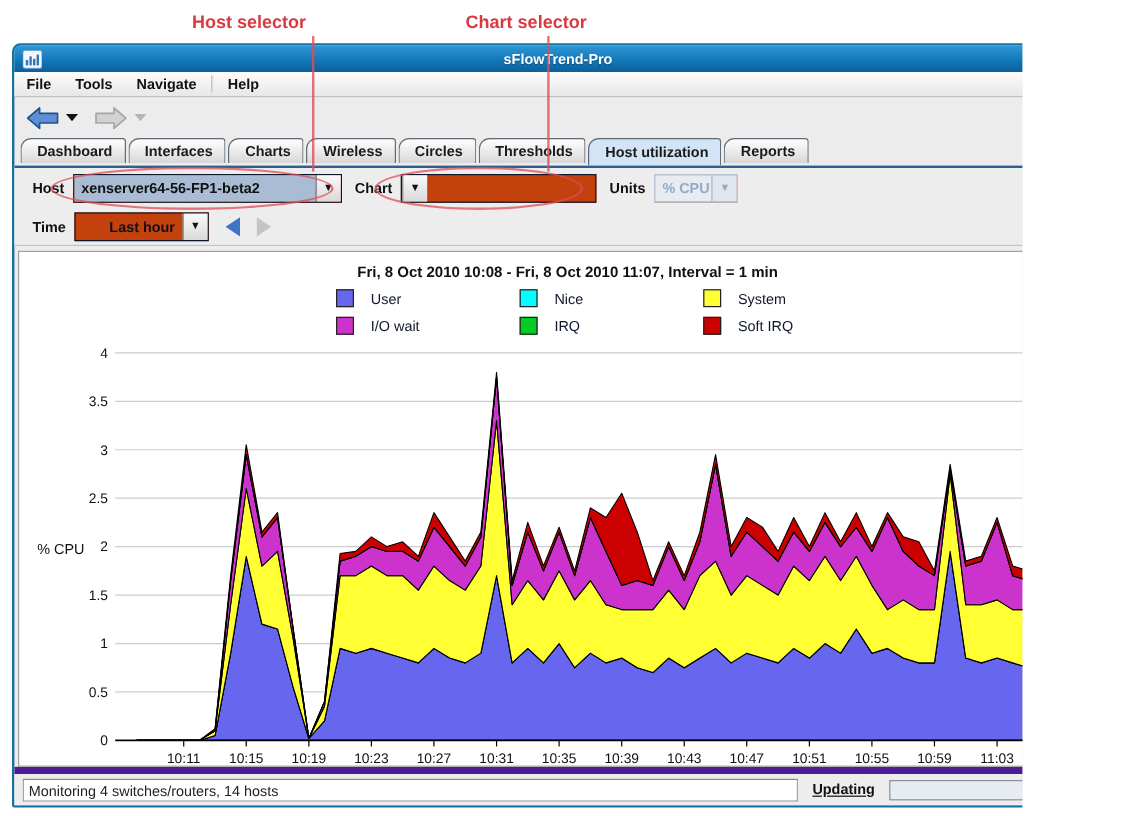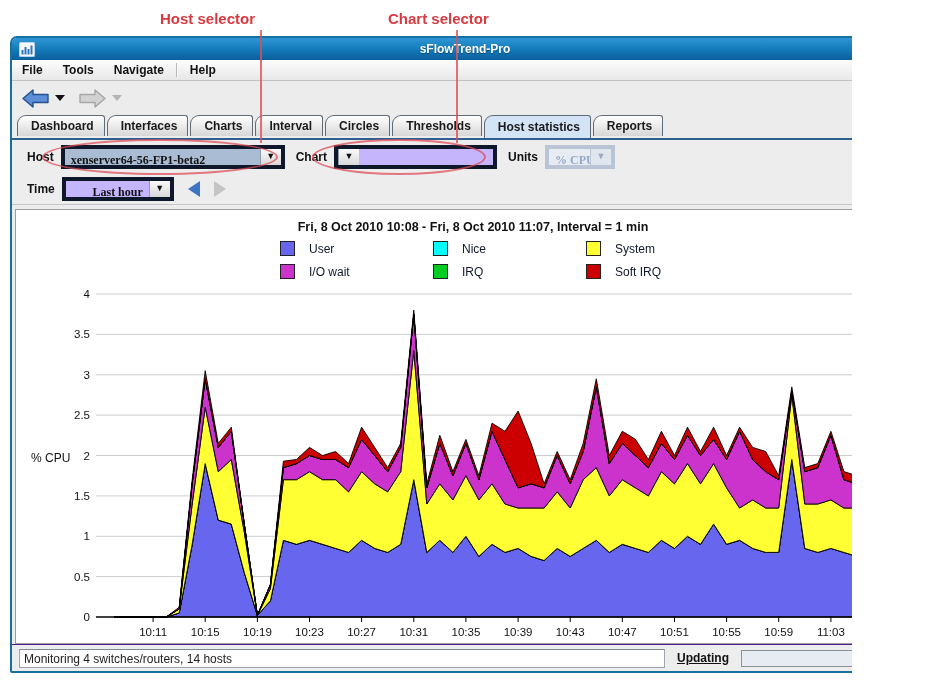--- a/index.html
+++ b/index.html
@@ -34,21 +34,21 @@
   .tabrow{height:23px;display:flex;align-items:flex-start;padding-left:5px;gap:2px;flex:0 0 auto;}
   .tab{height:20px;line-height:20px;padding:0 10px 0 13px;border:1px solid #5F6B77;border-bottom:none;
        border-radius:9px 3px 0 0;background:linear-gradient(#FFFFFF,#D7D7D7);
        font-weight:bold;font-size:12px;color:#1A1A1A;white-space:nowrap;}
   .tab.active{background:#D2E4F6;height:22px;line-height:22px;}
   
   .selector-row{height:33px;background:#EDEDED;border-top:2px solid #2F5F91;display:flex;align-items:center;
                 padding-left:8px;font-weight:bold;font-size:12px;color:#111;flex:0 0 auto;}
   .time-row{height:31px;background:#EDEDED;border-bottom:1px solid #C6C6C6;display:flex;align-items:center;
             padding-left:8px;font-weight:bold;font-size:12px;color:#111;flex:0 0 auto;}
-  .combo{display:flex;height:24px;border:4px solid #0f172a;background:#c4b5fd;box-sizing:border-box;font-family:Liberation Serif, serif;}
+  .combo{display:flex;height:24px;border:1px solid #0f172a;background:#c2410c;box-sizing:border-box;}
   .combo .val{padding:0 6px;line-height:22px;font-weight:bold;font-size:12px;white-space:nowrap;overflow:hidden;}
   .combo .btn{width:20px;border-left:1px solid #8E9BA8;background:linear-gradient(#FAFAFA,#D9D9D9);
               display:flex;align-items:center;justify-content:center;}
   .combo .btn .arrow{font-size:9px;color:#111;line-height:1;}
   .combo.selected .val{background:#A9BCD3;}
   .combo.disabled{border-color:#B9C4D4;}
   .combo.disabled .val{color:#95A9C6;background:#E7ECF3;}
   .combo.disabled .btn{background:#E0E6EE;border-left-color:#B9C4D4;}
   .combo.disabled .btn .arrow{color:#9AA9C0;}
   .lbl{margin:0 7px;}
@@ -58,21 +58,21 @@
              border-left:12px solid #C4C4C4;margin-left:14px;}
   
   .chart-panel{flex:1 1 auto;margin:4px 3px 0 3px;background:#fff;border:1px solid #9E9E9E;position:relative;overflow:hidden;}
   .chart-title{text-align:center;font-weight:bold;font-size:12.5px;color:#111;margin-top:10px;}
   .legend{margin:7px 0 0 264px;display:grid;grid-template-columns:153px 153px 170px;row-gap:8px;}
   .legend-item{display:flex;align-items:center;gap:14px;}
   .legend-swatch{width:13px;height:13px;border:1px solid #222;flex:0 0 auto;}
   .legend-name{font-size:12px;color:#0f172a;}
   .plot-svg{position:absolute;left:0;top:70px;}
   
-  .statusbar{height:26px;background:#EDEDED;border-top:1px solid #4c1d95;display:flex;align-items:center;
+  .statusbar{height:26px;background:#EDEDED;border-top:6px solid #4c1d95;display:flex;align-items:center;
              padding:0 7px;flex:0 0 auto;}
   .status-field{width:646px;height:19px;background:#fff;border:1px solid #9FA6AD;border-top-color:#838A91;
                 font-size:12px;color:#222;line-height:18px;padding-left:4px;box-sizing:border-box;
                 white-space:nowrap;overflow:hidden;}
   .updating{font-weight:bold;font-size:12px;color:#111;margin-left:12px;text-decoration:underline;}
   .progress{width:112px;height:15px;border:1px solid #8A9096;background:#E7ECF2;margin-left:12px;position:relative;}
   .progress-fill{height:100%;background:#A9BDD7;}
   .grip-btn{width:17px;height:14px;background:#C7CBD1;border:1px solid #969CA4;margin-left:9px;}
 </style>
 </head>
@@ -121,24 +121,24 @@
       <svg width="27" height="19" viewBox="0 0 27 19" style="margin-left:8px;">
         <polygon points="26,9.5 16,1 16,5.5 1,5.5 1,13.5 16,13.5 16,18" fill="#D2D2D2" stroke="#A6A6A6" stroke-width="1.4" stroke-linejoin="round"></polygon>
       </svg>
       <span class="caret disabled"></span>
     </div>
 
     <div class="tabrow">
       <span class="tab">Dashboard</span>
       <span class="tab">Interfaces</span>
       <span class="tab">Charts</span>
-      <span class="tab">Interval</span>
+      <span class="tab">Wireless</span>
       <span class="tab">Circles</span>
       <span class="tab">Thresholds</span>
-      <span class="tab active">Host statistics</span>
+      <span class="tab active">Host utilization</span>
       <span class="tab">Reports</span>
     </div>
 
     <div class="selector-row">
       <span class="lbl">Host</span>
       <span class="combo selected" style="width:224px;">
         <span class="val" style="flex:1;">xenserver64-56-FP1-beta2</span>
         <span class="btn">
             <span class="arrow">▼</span>
           </span>

